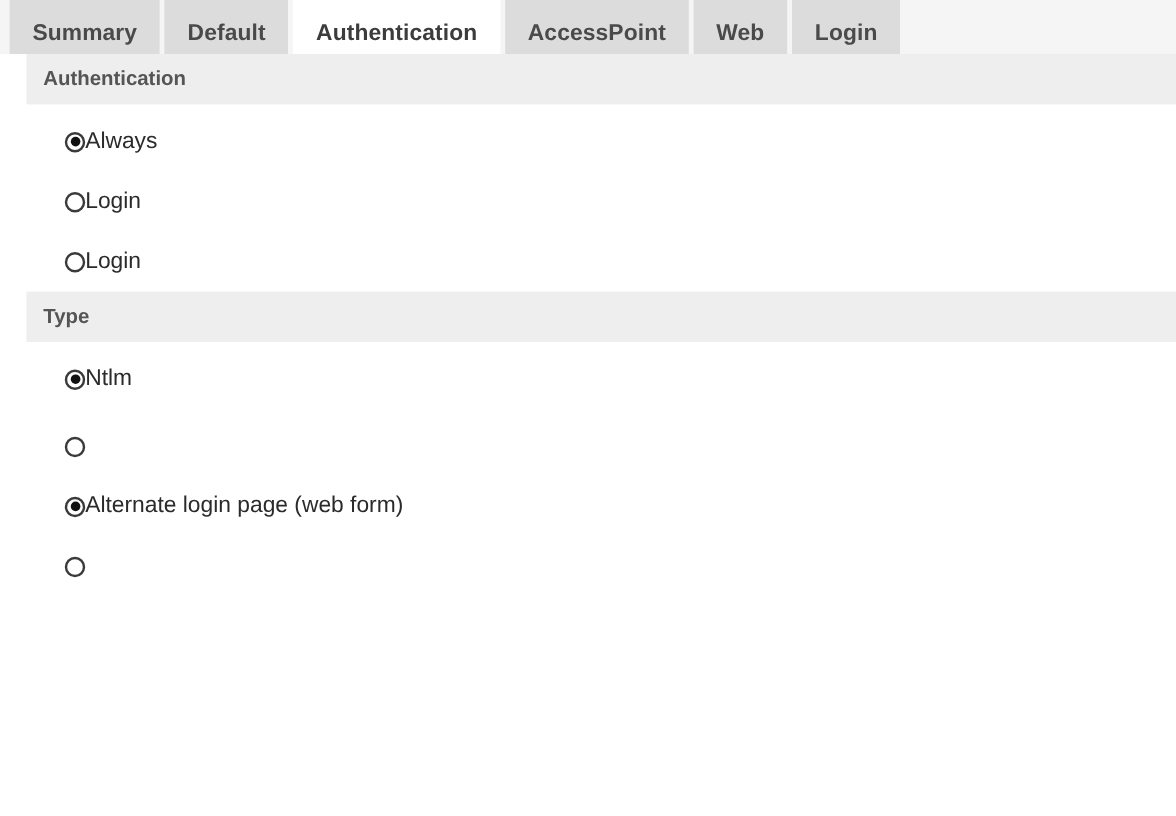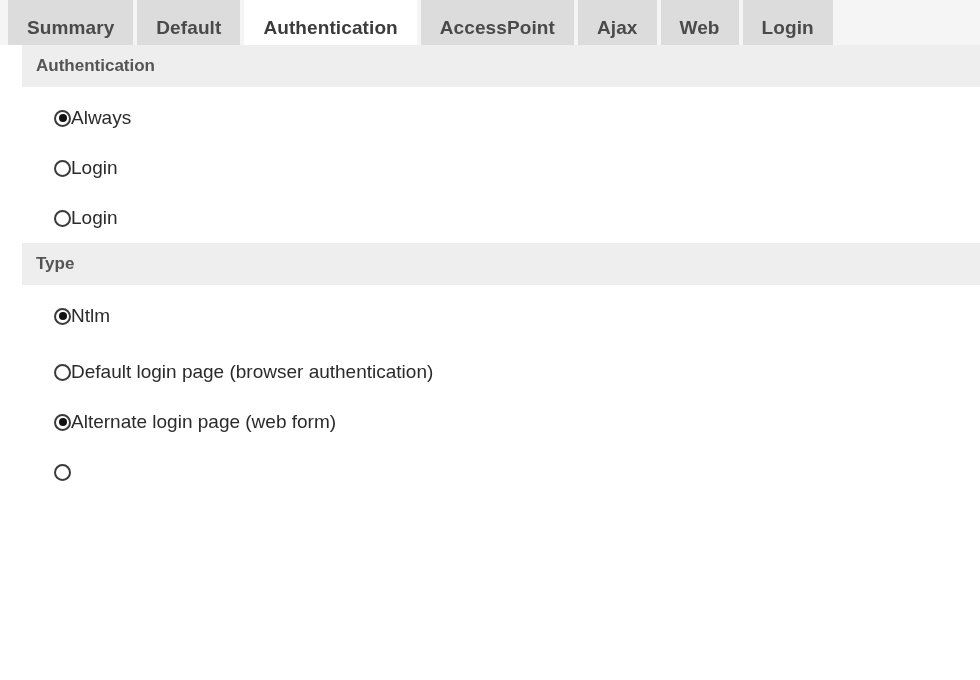--- a/index.html
+++ b/index.html
@@ -121,21 +121,20 @@
   }
 </style>
 </head>
 <body>
 
 <div class="tabbar">
     <div class="tab">Summary</div>
     <div class="tab">Default</div>
     <div class="tab active">Authentication</div>
     <div class="tab">AccessPoint</div>
-    <div class="tab">Ajax</div>
     <div class="tab">Web</div>
     <div class="tab">Login</div>
   </div>
 
 <div class="panel">
     <div class="section-header">Authentication</div>
     <div class="options">
       <div class="radio-row">
         <span class="radio checked"></span>
         <span class="radio-label">Always</span>
@@ -152,21 +151,20 @@
     <div class="section-header">Type</div>
     <div class="options">
       <div class="radio-row">
         <span class="radio checked"></span>
         <span class="radio-label">Ntlm</span>
       </div>
     </div>
     <div class="options">
       <div class="radio-row">
         <span class="radio"></span>
-        <span class="radio-label">Default login page (browser authentication)</span>
       </div>
       <div class="radio-row">
         <span class="radio checked"></span>
         <span class="radio-label">Alternate login page (web form)</span>
       </div>
       <div class="radio-row">
         <span class="radio"></span>
       </div>
     </div>
   </div>

